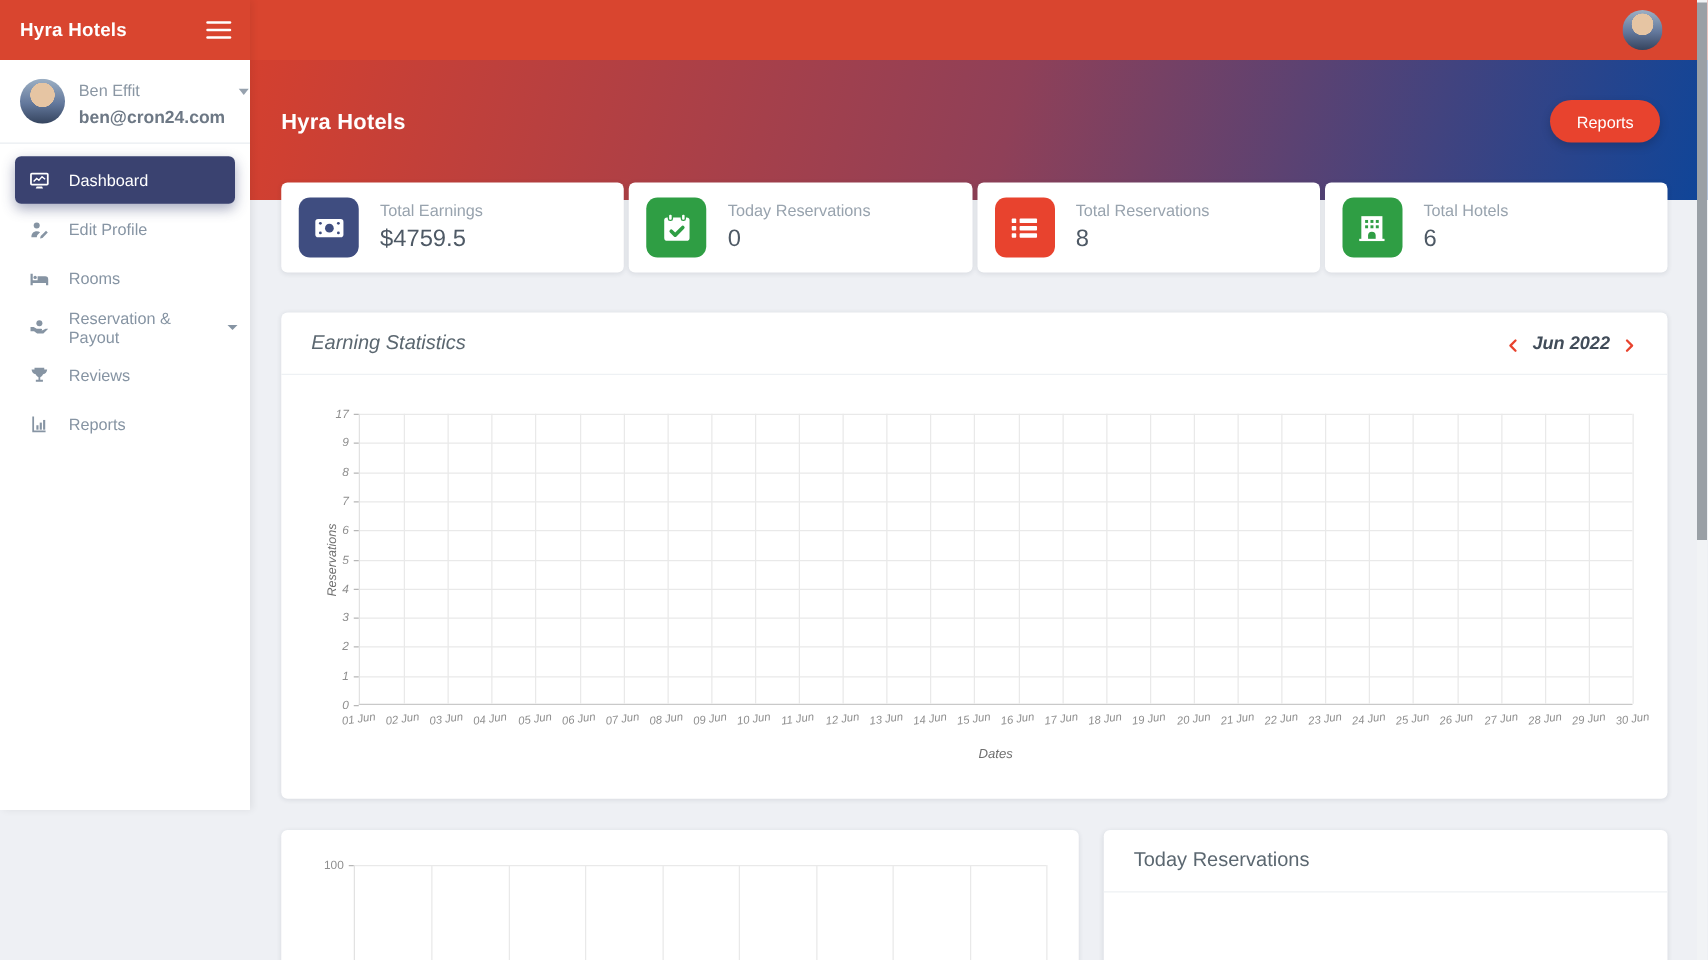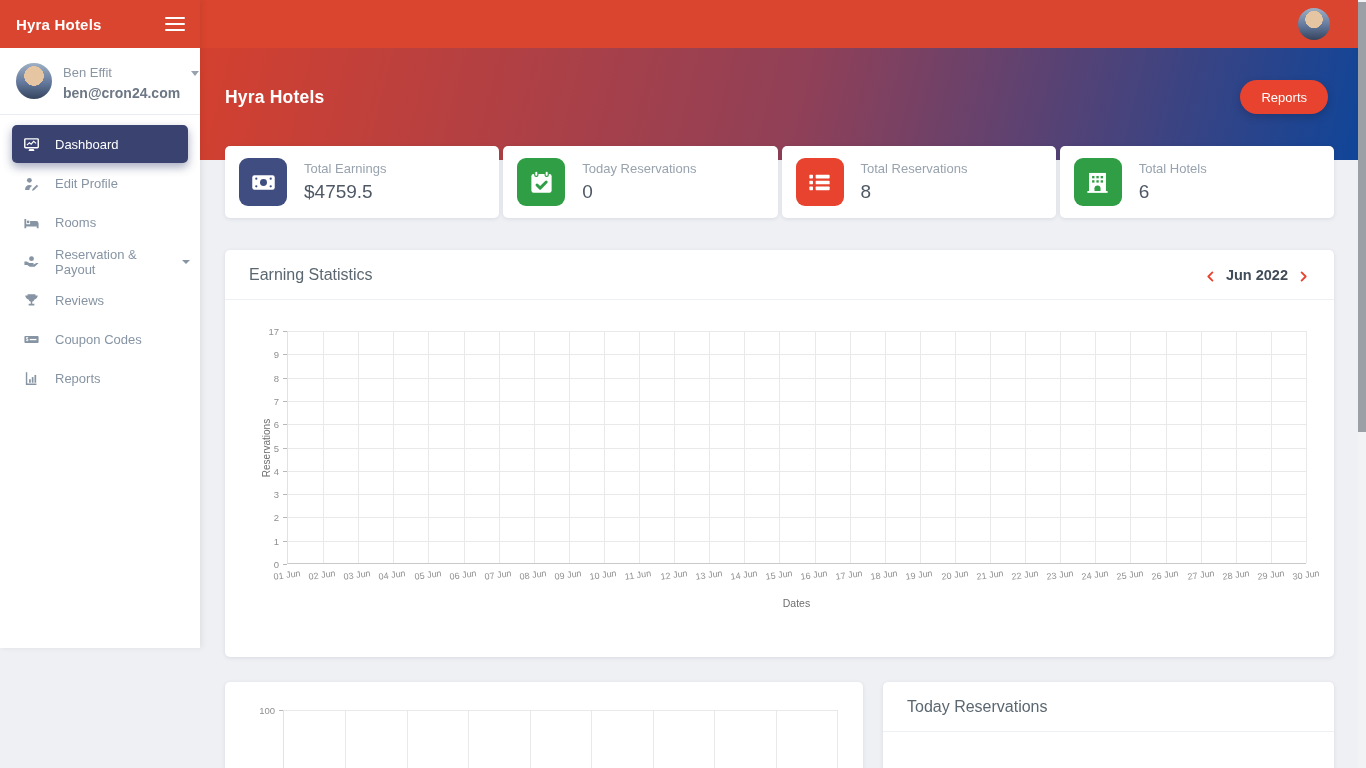--- a/index.html
+++ b/index.html
@@ -53,21 +53,21 @@
   .stat-value { font-size:19px; color:#4e5965; }
 
   
   .card { background:#fff; border-radius:5px; box-shadow:0 1px 4px rgba(30,40,60,.10); }
   .card-header { display:flex; justify-content:space-between; align-items:center; padding:16px 24px 15px 24px; border-bottom:1px solid #eef1f4; }
   .card-title { font-size:16px; color:#5b6770; }
   .period-nav { display:flex; align-items:flex-end; gap:9px; }
   .period-label { font-size:14.5px; font-weight:600; color:#414c59; }
   .chev { cursor:pointer; display:flex; align-items:center; }
 
-  .earning-card { margin-bottom:25px; padding-bottom:26px; }
+  .earning-card { margin-bottom:25px; padding-bottom:8px;font-style:italic; }
   .bottom-row { display:flex; gap:20px; align-items:flex-start; }
   .trans-card { flex:0 0 638px; height:345px; }
   .today-card { flex:1; height:345px; }
 
   
   .chart-area { position:relative; }
   #earn-chart { height:300px; margin-top:31px; }
   #trans-chart { height:260px; margin-top:28px; }
   .plot { position:absolute; border-left:1px solid #e2e2e2; border-bottom:1px solid #c9c9c9; }
   .hline { position:absolute; left:0; right:0; height:1px; background:#e9e9e9; }
@@ -144,30 +144,20 @@
           <span>Reservation &amp; Payout</span>
           <span class="nav-caret"></span>
         </div>
         <div class="nav-item">
           <span style="display: flex;">
             <svg viewBox="0 0 24 24">
               <path d="M6.5 3h11v2h3.3c-.2 3-2 5-4.6 5.5A5.6 5.6 0 0 1 13 13.9v2.7h3V19H8v-2.4h3v-2.7a5.6 5.6 0 0 1-3.2-3.4C5.2 10 3.4 8 3.2 5H6.5z" fill="currentColor"></path>
             </svg>
           </span>
           <span>Reviews</span>
-        </div>
-        <div class="nav-item">
-          <span style="display: flex;">
-            <svg viewBox="0 0 24 24">
-              <rect x="2" y="7" width="20" height="10" rx="1.3" fill="currentColor"></rect>
-              <text x="4" y="14.6" font-size="6.8" font-weight="bold" fill="#fff" font-family="Liberation Sans, sans-serif">$</text>
-              <rect x="9.5" y="11.2" width="9.5" height="1.8" fill="#fff"></rect>
-            </svg>
-          </span>
-          <span>Coupon Codes</span>
         </div>
         <div class="nav-item">
           <span style="display: flex;">
             <svg viewBox="0 0 24 24">
               <path d="M4 3v18h15v-2H6V3z" fill="currentColor"></path>
               <rect x="8.6" y="13" width="2.4" height="5" fill="currentColor"></rect>
               <rect x="12.4" y="10" width="2.4" height="8" fill="currentColor"></rect>
               <rect x="16.2" y="7" width="2.4" height="11" fill="currentColor"></rect>
             </svg>
           </span>

